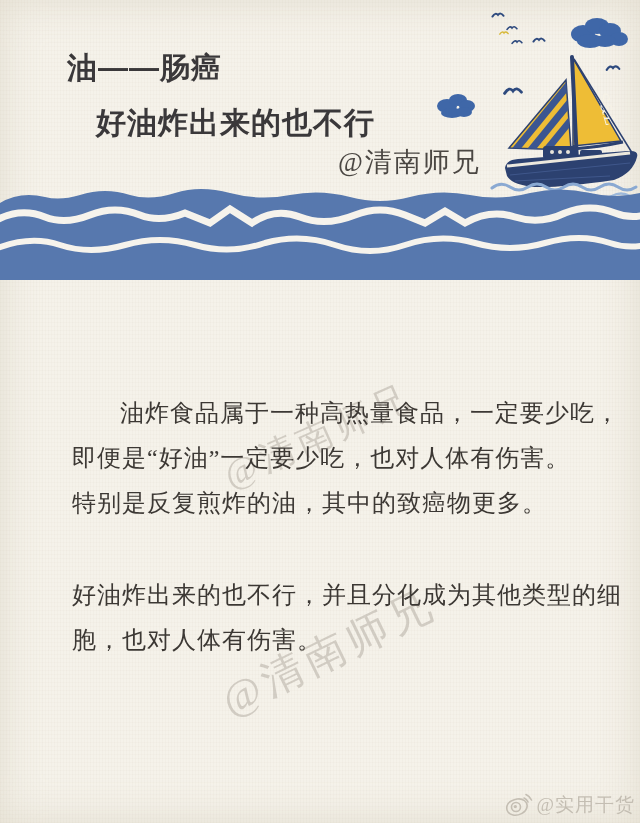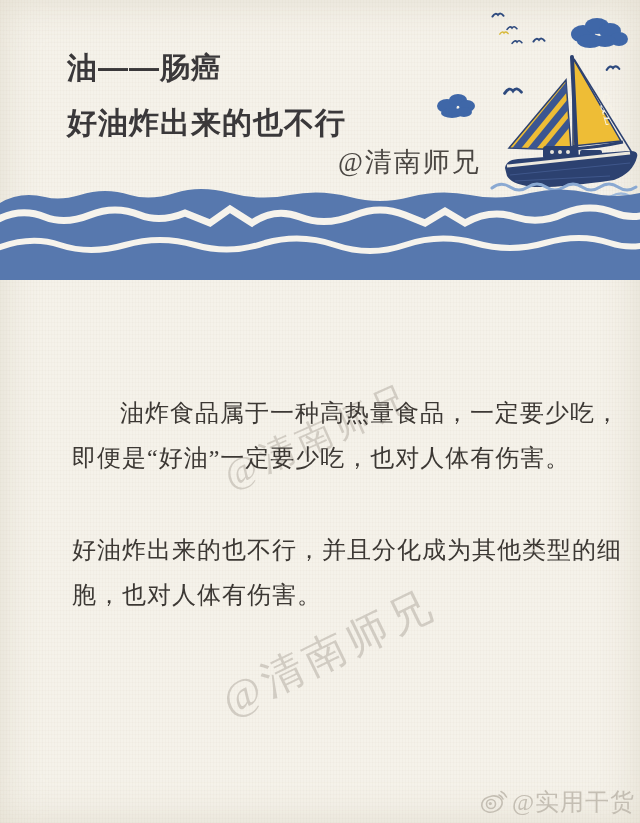--- a/index.html
+++ b/index.html
@@ -13,21 +13,21 @@
     box-shadow:inset 0 0 40px rgba(185,175,150,.30);
     text-decoration:underline;
   }
   
   .title1,.title2{
     position:absolute;left:67px;color:#3a383a;font-weight:700;
     font-family:"Liberation Sans","DejaVu Sans",sans-serif;
     font-size:30px;letter-spacing:1px;line-height:1.2;white-space:nowrap;
   }
   .title1{top:50px;}
-  .title2{top:105px;}
+  .title2{top:105px;margin-left:29px;}
   .attribution{
     position:absolute;left:338px;top:144px;
     font-family:"Liberation Serif","DejaVu Serif",serif;
     font-size:27px;color:#4b4743;letter-spacing:2px;white-space:nowrap;z-index:2;
   }
   
   .sky-svg{position:absolute;left:380px;top:0;width:260px;height:205px;z-index:1;}
   .wave-svg{position:absolute;left:0;top:183px;width:640px;height:97px;z-index:2;}
   
   .body-text{
@@ -48,21 +48,21 @@
   }
   .wm1{left:216px;top:455px;font-size:36px;transform:rotate(-24deg);}
   .wm2{left:212px;top:678px;font-size:42px;transform:rotate(-26deg);}
   
   .bottom-credit{
     position:absolute;right:5px;bottom:5px;z-index:3;
     display:flex;align-items:center;gap:4px;
   }
   .bottom-credit .credit-text{
     font-family:"Liberation Serif","DejaVu Serif",serif;
-    font-size:24px;color:#c4beb3;letter-spacing:1px;
+    font-size:19px;color:#c4beb3;letter-spacing:1px;
   }
 </style>
 </head>
 <body>
 
 <div class="poster">
 
   <div class="title1">油——肠癌</div>
   <div class="title2">好油炸出来的也不行</div>
   <div class="attribution">@清南师兄</div>
@@ -139,20 +139,21 @@
     <path d="M-5,66 Q30,52 60,62 Q90,72 125,62 Q160,52 195,62 Q230,72 265,60 Q300,50 335,62 Q370,74 405,62 Q440,50 475,60 Q510,70 545,60 Q580,50 610,60 Q628,66 645,62" fill="none" stroke="#f6f3ec" stroke-width="6" stroke-linecap="round"></path>
   </svg>
 
   <div class="wm wm1">@清南师兄</div>
   <div class="wm wm2">@清南师兄</div>
 
   <div class="body-text">
     <p class="para">
       <span class="bline indent">油炸食品属于一种高热量食品，一定要少吃，</span>
       <span class="bline">即便是“好油”一定要少吃，也对人体有伤害。</span>
+      <span class="bline">特别是反复煎炸的油，其中的致癌物更多。</span>
     </p>
     <p class="para">
       <span class="bline">好油炸出来的也不行，并且分化成为其他类型的细</span>
       <span class="bline">胞，也对人体有伤害。</span>
     </p>
   </div>
 
   <div class="bottom-credit">
     <svg width="30" height="26" viewBox="0 0 30 26" aria-hidden="true">
       <g fill="none" stroke="#c4beb3" stroke-width="1.6" stroke-linecap="round">

